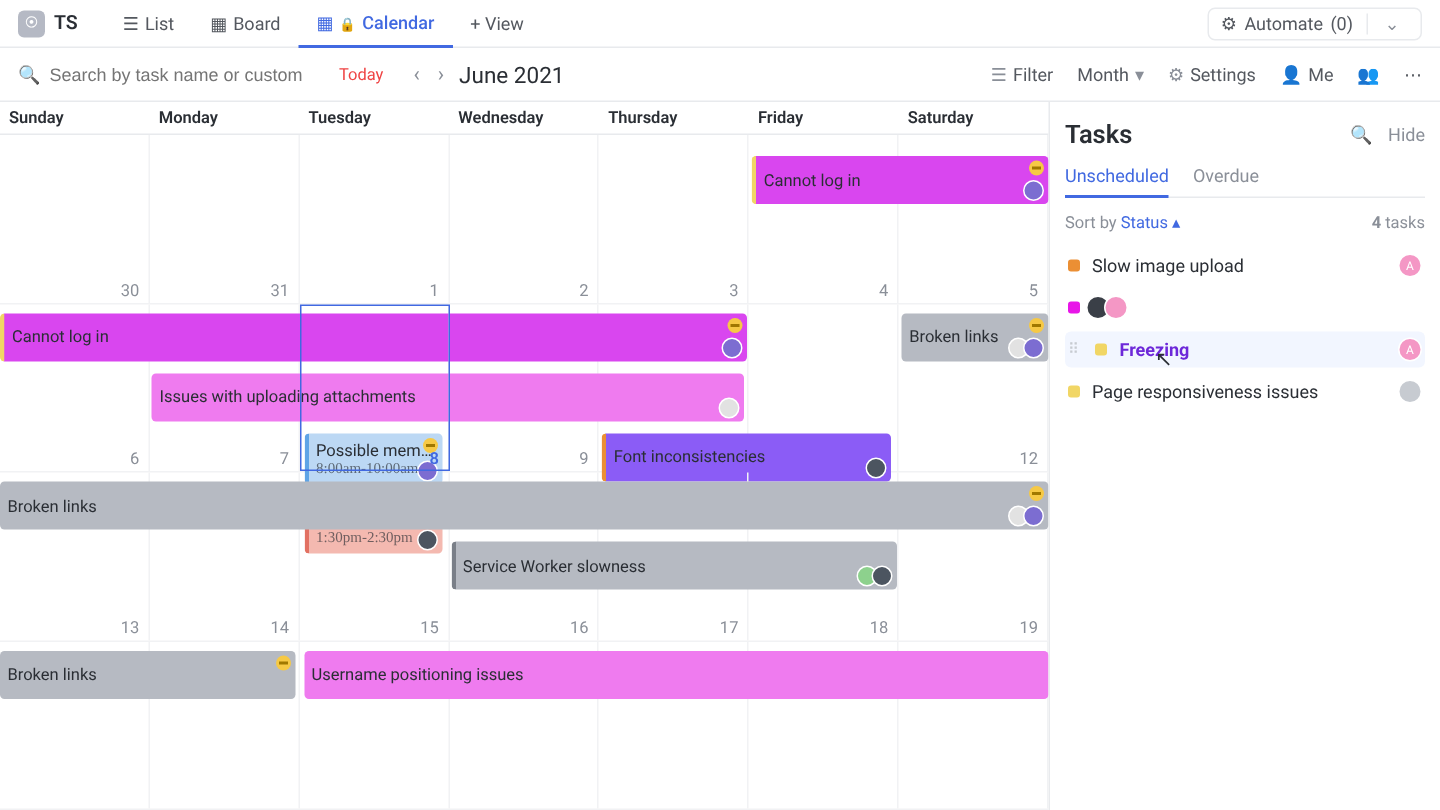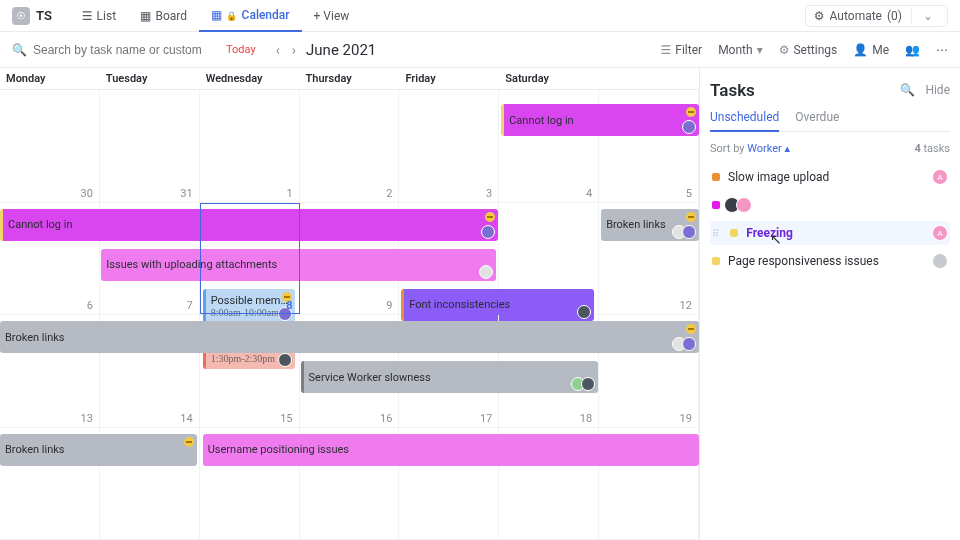--- a/index.html
+++ b/index.html
@@ -139,20 +139,21 @@
         <span>Me</span>
       </div>
     <span class="ic">👥</span>
     <span class="ic">⋯</span>
   </div>
 </div>
 
 <div class="main">
   <div class="calendar">
     <div class="dow-row">
+      <div class="dow-cell">Sunday</div>
       <div class="dow-cell">Monday</div>
       <div class="dow-cell">Tuesday</div>
       <div class="dow-cell">Wednesday</div>
       <div class="dow-cell">Thursday</div>
       <div class="dow-cell">Friday</div>
       <div class="dow-cell">Saturday</div>
     </div>
     <div class="weeks">
 
       <div class="week">
@@ -318,21 +319,21 @@
       <div class="side-icons">
         <span>🔍</span>
         <span>Hide</span>
       </div>
     </div>
     <div class="side-tabs">
       <div class="side-tab active">Unscheduled</div>
       <div class="side-tab">Overdue</div>
     </div>
     <div class="sort-row">
-      <div><span>Sort by</span> <span class="sort-link"><span>Worker</span> ▴</span></div>
+      <div><span>Sort by</span> <span class="sort-link"><span>Status</span> ▴</span></div>
       <div><b>4</b> <span>tasks</span></div>
     </div>
     <div class="task-list">
       <div class="task-item">
         <div class="task-dot dot-orange"></div>
         <div class="task-title">Slow image upload</div>
         <div class="task-av">
             <div class="av pink">A</div>
           </div>
       </div>

